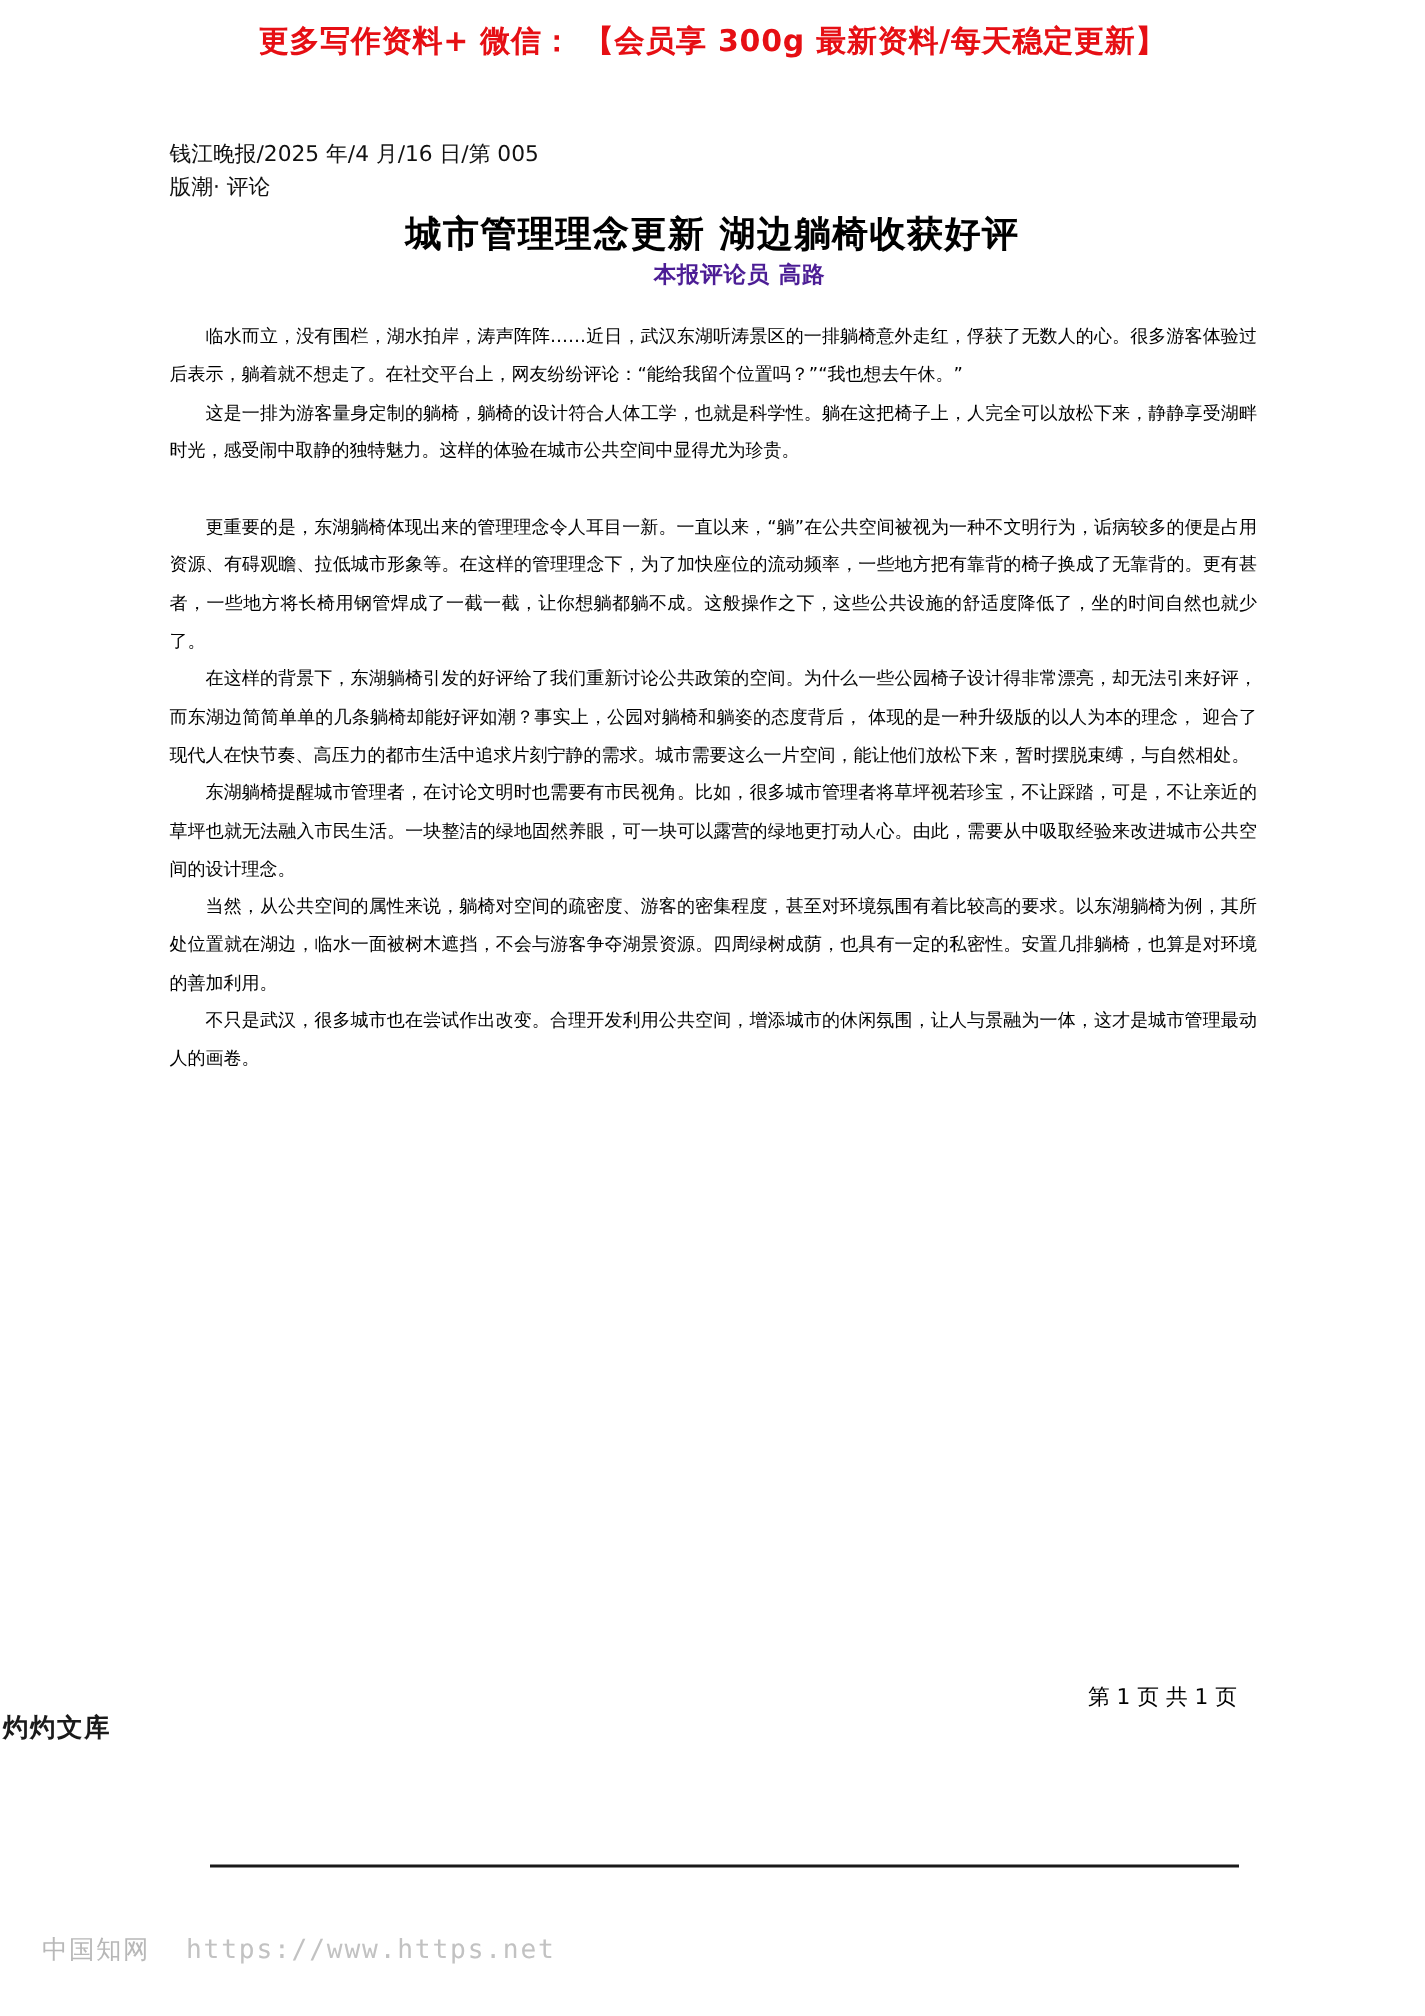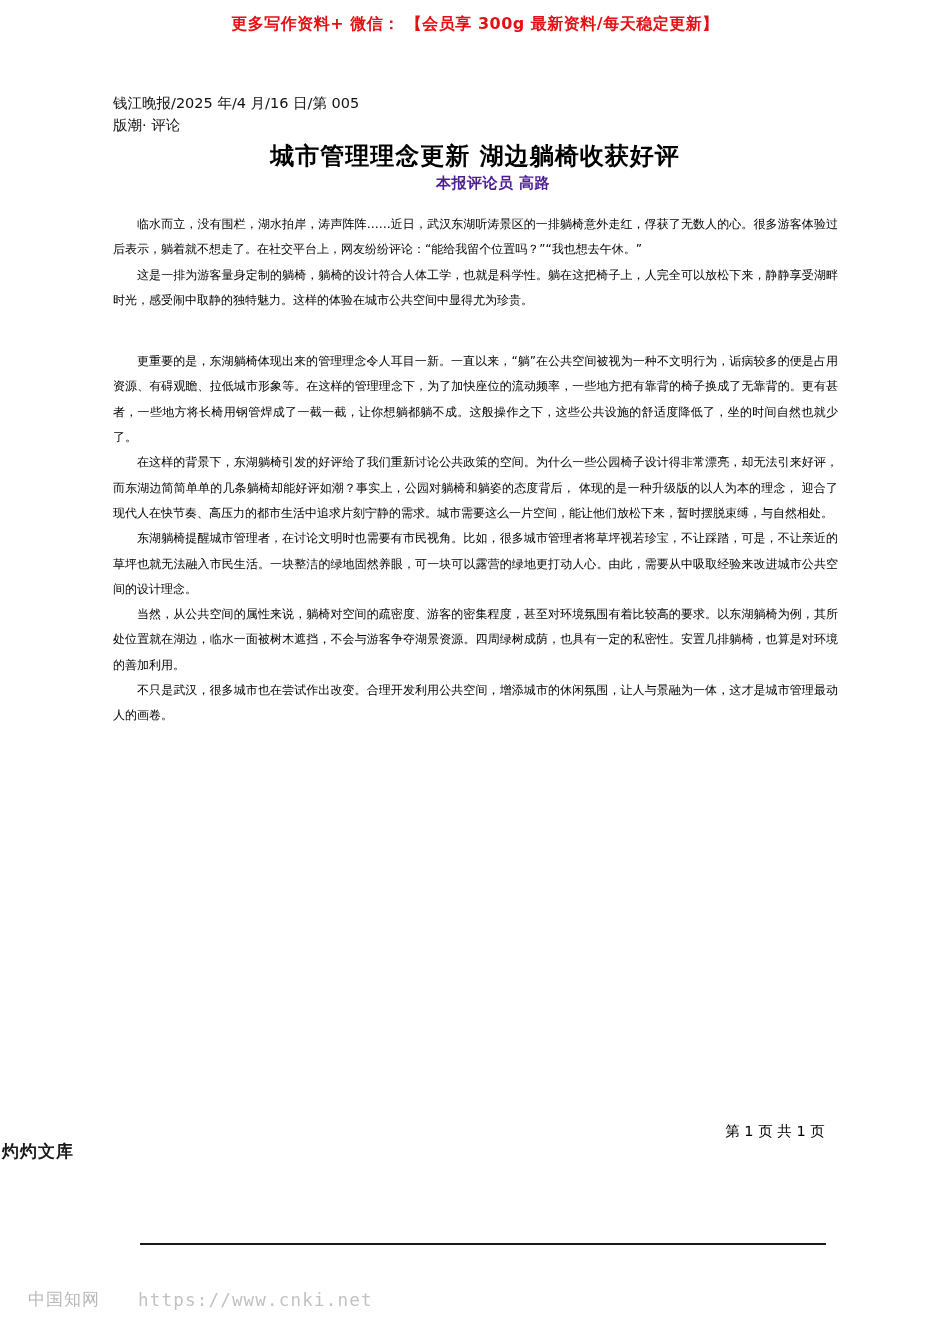--- a/index.html
+++ b/index.html
@@ -17,21 +17,21 @@
     overflow: hidden;
   }
 
   
   .promo-banner {
     position: absolute;
     left: 0;
     top: 14px;
     width: 950px;
     text-align: center;
-    font-size: 16px;
+    font-size: 20px;
     font-weight: bold;
     letter-spacing: 0.5px;
     color: #e60f14;
     white-space: nowrap;
   }
 
   
   .masthead {
     position: absolute;
     left: 113px;
@@ -78,21 +78,21 @@
     margin: 0;
     font-size: 12px;
     line-height: 25.3px;
     text-align: justify;
     text-justify: inter-ideograph;
     text-indent: 2em;
     color: #000000;
     word-break: break-all;
   }
   .para.gap-after {
-    margin-bottom: 36px;
+    margin-bottom: 26px;
   }
 
   
   .watermark-library {
     position: absolute;
     left: 2px;
     top: 1140px;
     font-size: 17px;
     font-weight: bold;
     color: #1a1a1a;
@@ -120,21 +120,21 @@
     background: #1a1a1a;
   }
 
   
   .cnki-footer {
     position: absolute;
     left: 28px;
     top: 1288px;
     display: flex;
     align-items: center;
-    gap: 38px;
+    gap: 24px;
   }
   .cnki-name {
     font-size: 17px;
     color: #b8b8b8;
     letter-spacing: 1px;
     font-family: "DejaVu Serif", "Liberation Serif", serif;
   }
   .cnki-url {
     font-size: 17.5px;
     color: #c2c2c2;
@@ -166,14 +166,14 @@
 </div>
 
 <div class="watermark-library">灼灼文库</div>
 
 <div class="page-counter">第 1 页 共 1 页</div>
 
 <div class="footer-rule"></div>
 
 <div class="cnki-footer">
   <span class="cnki-name">中国知网</span>
-  <span class="cnki-url">https://www.cnki.net</span>
+  <span class="cnki-url">https://www.https.net</span>
 </div>
 
 </body></html>

